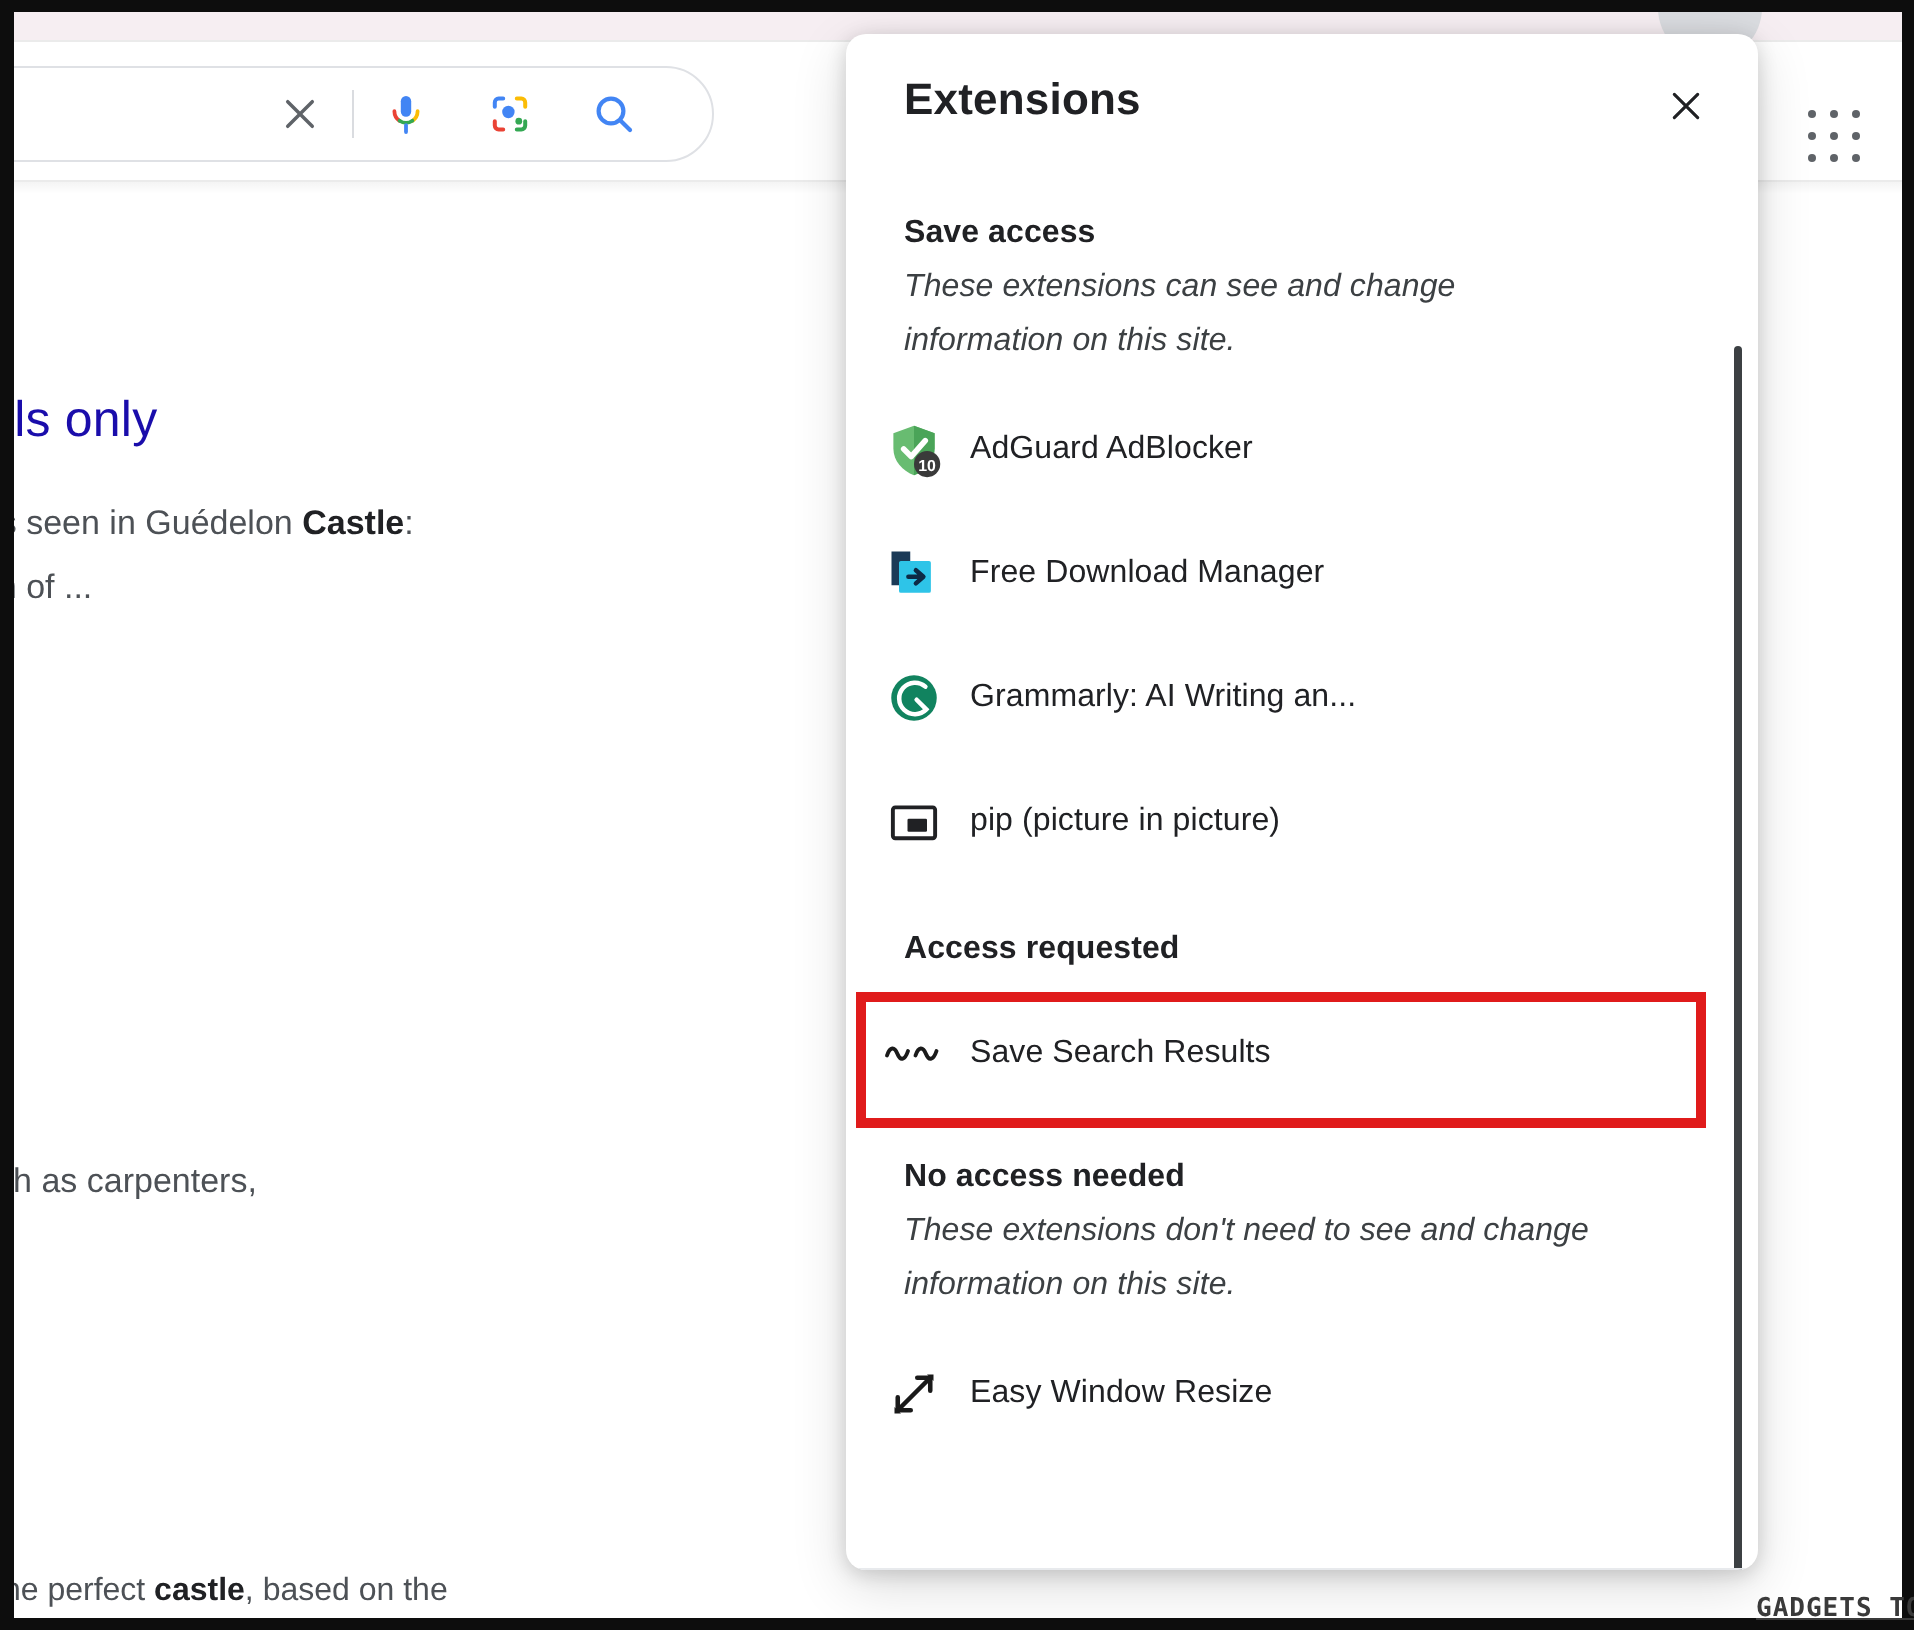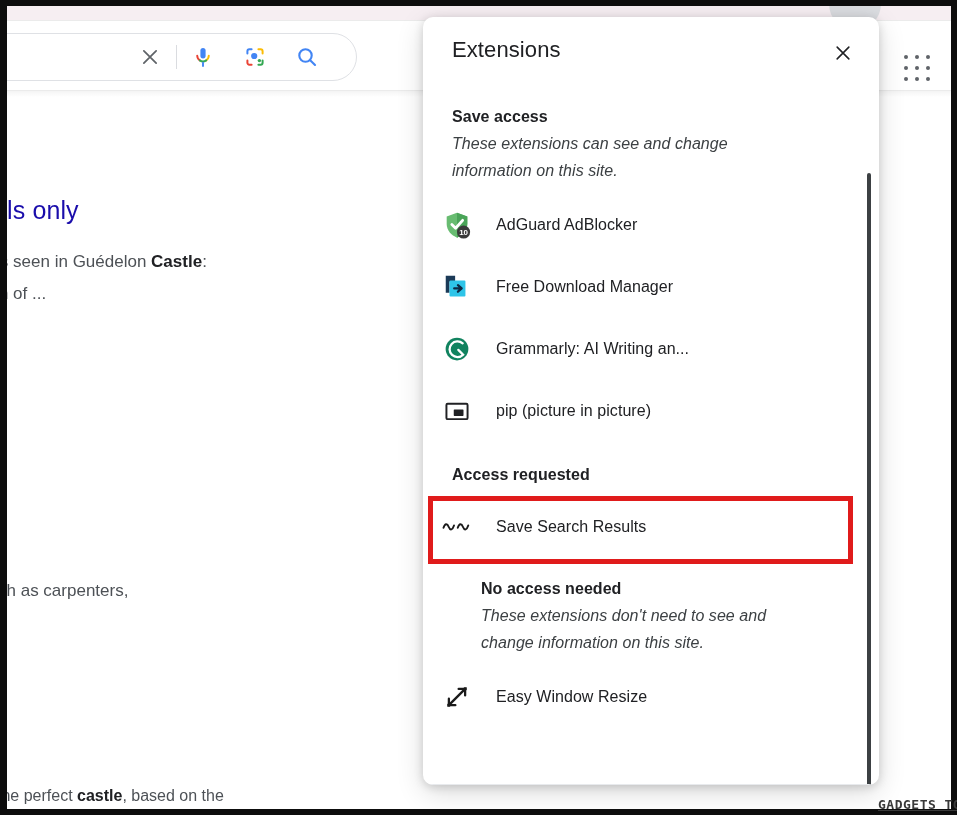--- a/index.html
+++ b/index.html
@@ -99,21 +99,21 @@
     box-shadow: 0 2px 10px rgba(0,0,0,0.16), 0 8px 28px rgba(0,0,0,0.14);
     overflow:hidden;
   }
 
   .ext-header {
     position:relative;
     height:68px;
   }
   .ext-title {
     position:absolute; left:29px; top:20px;
-    font-size:22px; color:#202124; font-weight:normal;
+    font-size:22px; color:#202124; font-weight:bold;
     letter-spacing:0.1px;
   }
   .ext-close {
     position:absolute; right:20px; top:20px;
     width:32px; height:32px;
     display:flex; align-items:center; justify-content:center;
     border-radius:50%;
     cursor:pointer;
   }
 
@@ -139,21 +139,21 @@
     display:flex; align-items:center;
     height:62px;
     padding-left:17px;
   }
   .row-icon {
     width:34px; height:34px;
     display:flex; align-items:center; justify-content:center;
     flex:0 0 34px;
   }
   .row-label {
-    margin-left:22px;
+    margin-left:11px;
     font-size:16px; color:#202124;
     white-space:nowrap; overflow:hidden;
     letter-spacing:0.05px;
     flex:1 1 auto;
   }
 
   
   .ext-footer-sep {
     position:absolute; left:0; top:699px; width:456px; height:1px; background:#e8eaed;
   }
@@ -347,21 +347,21 @@
         <div class="row-icon">
           <svg width="30" height="18" viewBox="0 0 40 18">
             <path d="M2 10 C4 4, 7 4, 9 9 C11 14, 14 13, 16 7" stroke="#1a1a1a" stroke-width="2.6" fill="none" stroke-linecap="round"></path>
             <path d="M21 10 C23 4, 26 4, 28 9 C30 14, 33 13, 35 7" stroke="#1a1a1a" stroke-width="2.6" fill="none" stroke-linecap="round"></path>
           </svg>
         </div>
         <div class="row-label">Save Search Results</div>
 
       </div>
 
-      <div style="padding-top:22px;padding-left:29px;">
+      <div style="padding-top:22px;">
         <div class="section-head">No access needed</div>
         <div class="section-desc">These extensions don't need to see and change information on this site.</div>
       </div>
 
       <div style="height:10px;"></div>
 
       <div class="ext-row">
         <div class="row-icon">
           <svg width="26" height="26" viewBox="0 0 32 32">
             <path d="M6 26 L26 6" stroke="#1a1a1a" stroke-width="2.8" stroke-linecap="round"></path>

